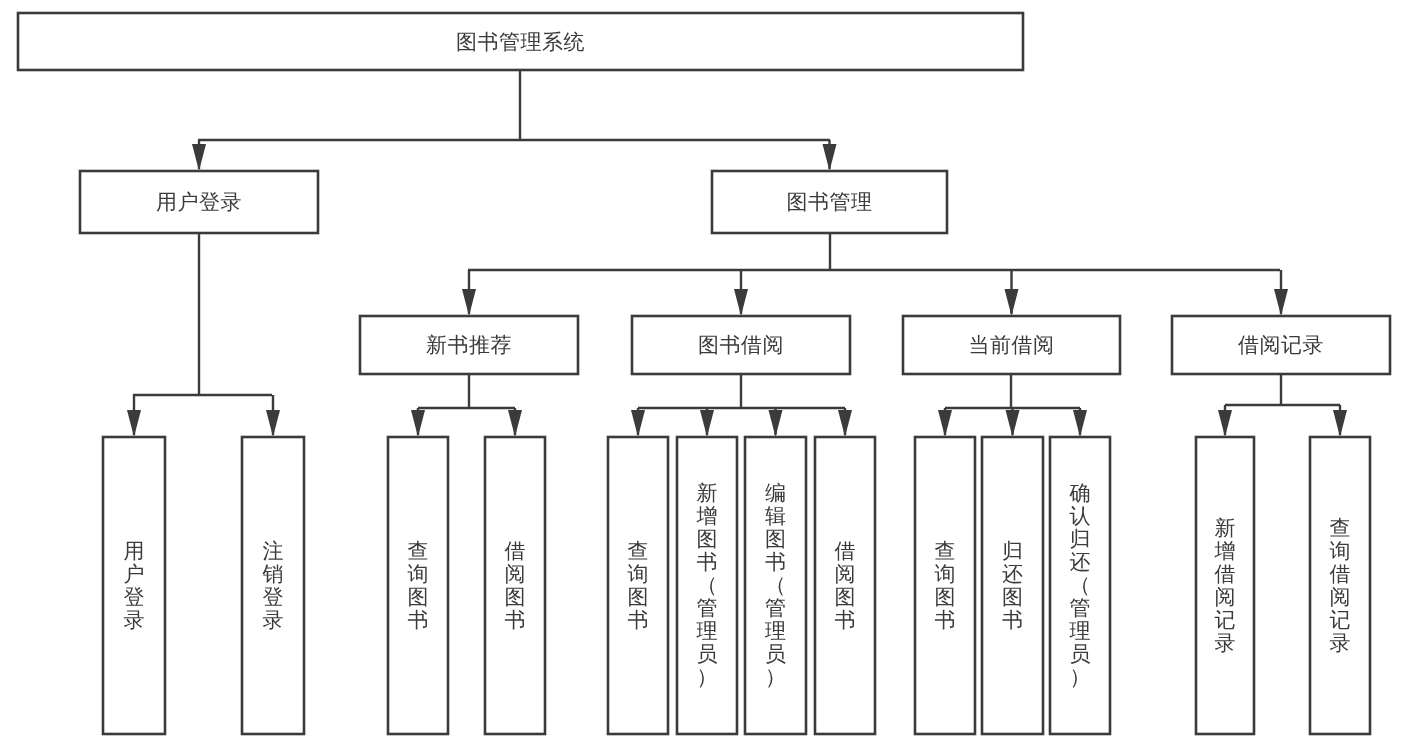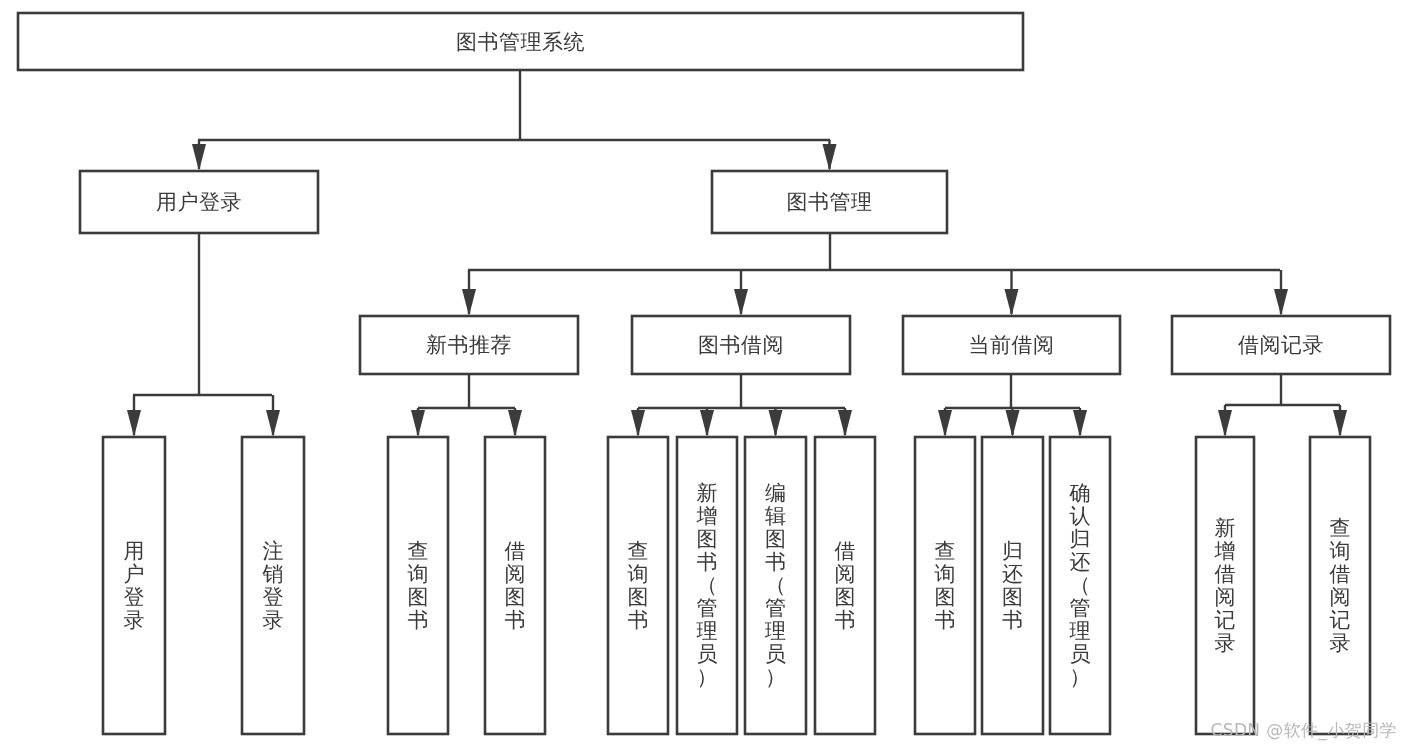--- a/index.html
+++ b/index.html
@@ -314,15 +314,14 @@
       <div class="vbox-label" style="left: 1310px; width: 60px; top: 516.5px;">
         <span class="vlabel-char" style="height: 23px;">查</span>
         <span class="vlabel-char" style="height: 23px;">询</span>
         <span class="vlabel-char" style="height: 23px;">借</span>
         <span class="vlabel-char" style="height: 23px;">阅</span>
         <span class="vlabel-char" style="height: 23px;">记</span>
         <span class="vlabel-char" style="height: 23px;">录</span>
       </div>
     </div>
 
-  <div class="watermark-text">CSDN @软件_小贺同学</div>
 
 </div>
 
 </body></html>

